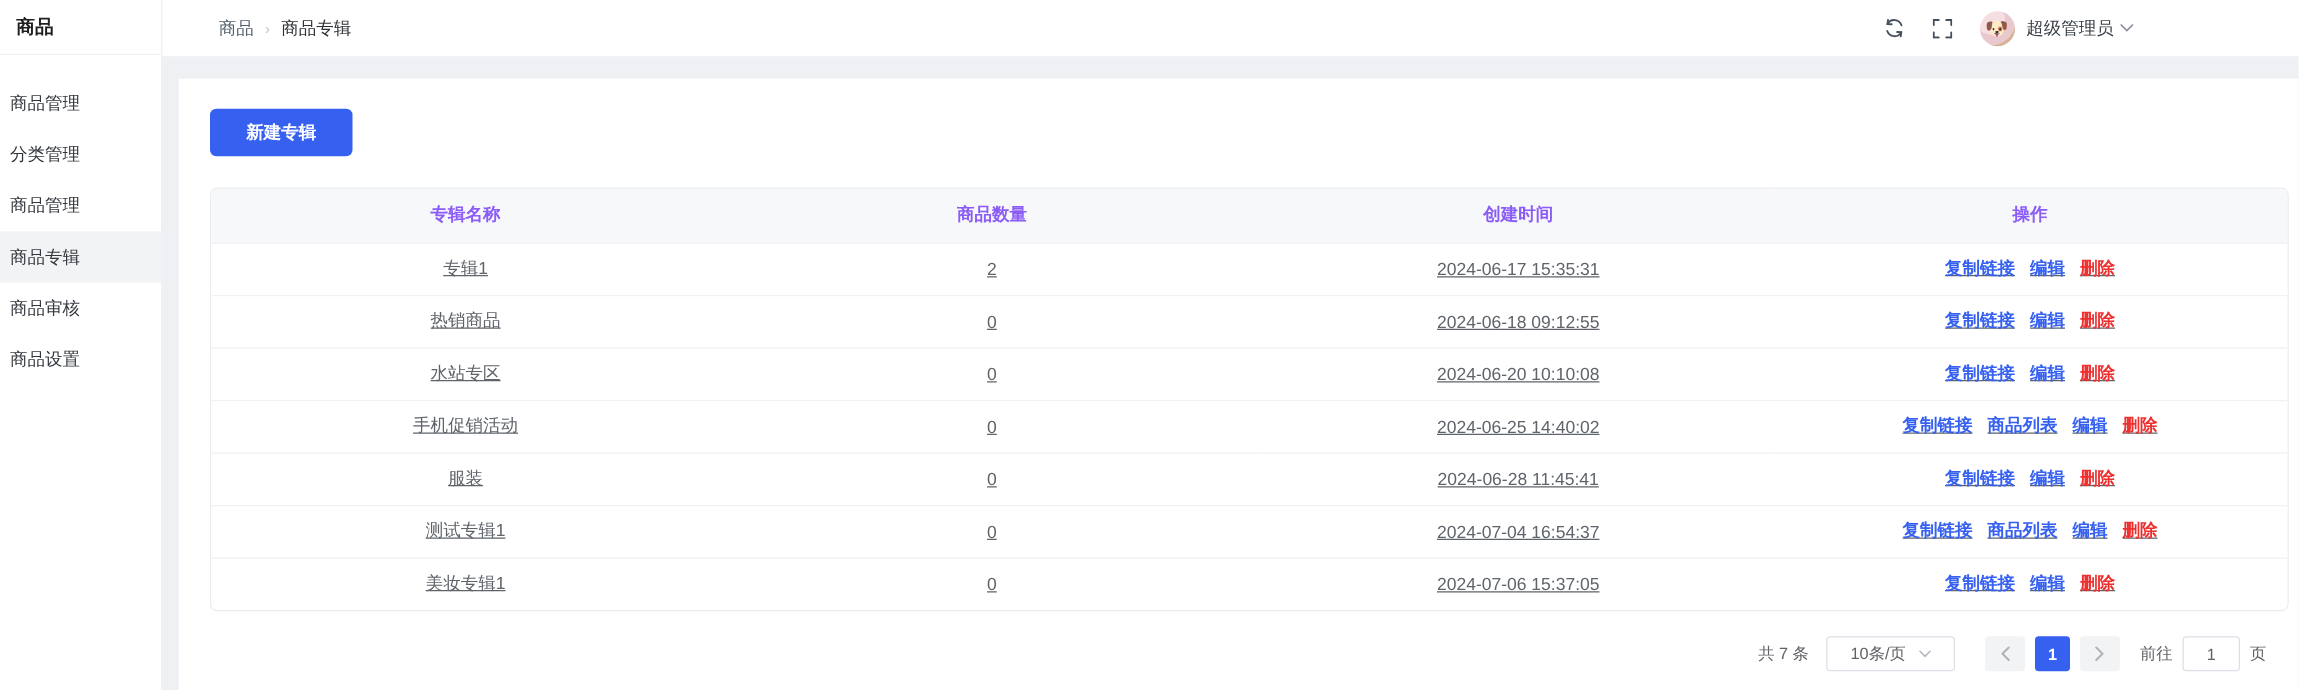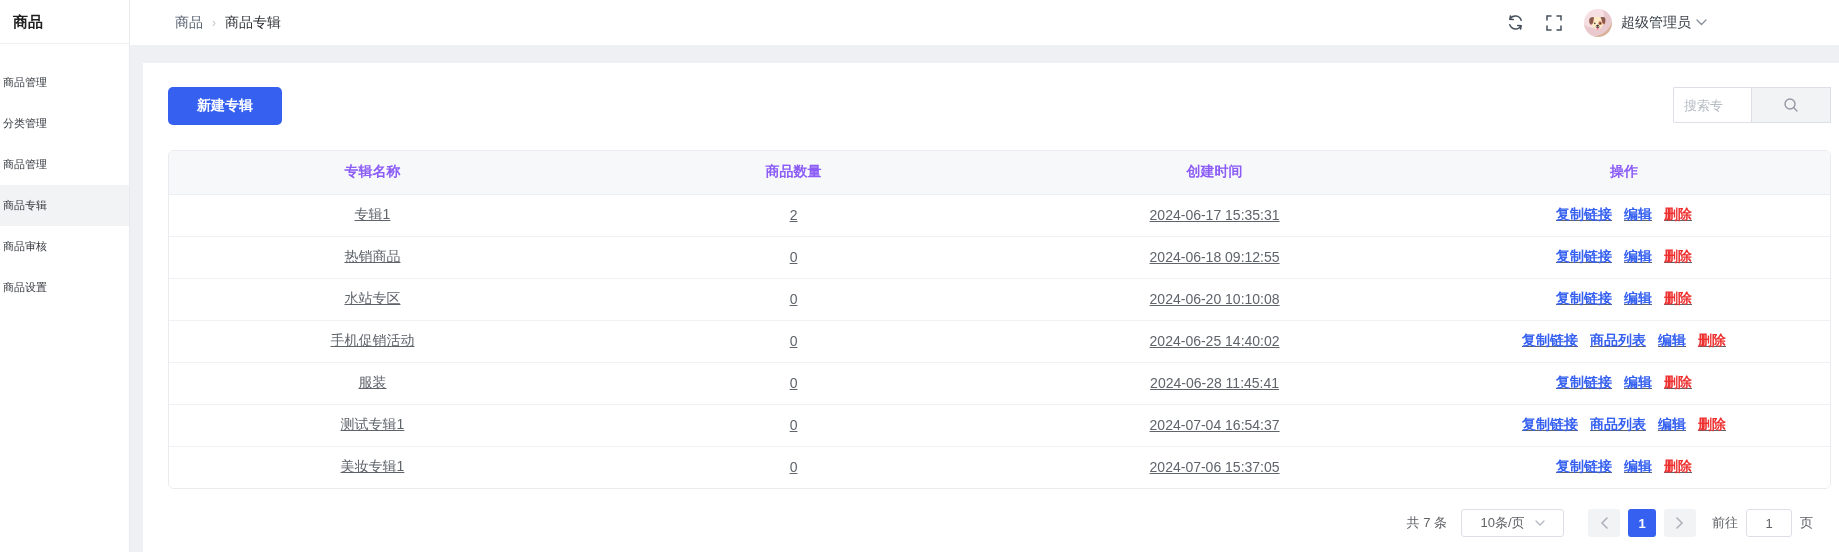--- a/index.html
+++ b/index.html
@@ -12,41 +12,41 @@
     width:1839px;height:552px;overflow:hidden;
     font-family:"Liberation Sans","DejaVu Sans",sans-serif;
     color:#303133;font-size:14px;
   }
   .screen{width:1839px;height:552px;display:flex;overflow:hidden;}
 
   
   .sidebar{width:130px;min-width:130px;background:#fff;border-right:1px solid #e8eaee;height:100%;}
   .sidebar-header{height:44px;line-height:44px;padding-left:13px;font-weight:bold;font-size:15px;color:#1f1f1f;border-bottom:1px solid #f0f1f3;}
   .menu{padding-top:18px;}
-  .menu-item{height:41px;line-height:41px;padding-left:3px;font-size:11px;color:#33373d;cursor:pointer;white-space:nowrap;}
+  .menu-item{height:41px;line-height:41px;padding-left:8px;font-size:14px;color:#33373d;cursor:pointer;white-space:nowrap;}
   .menu-item.active{background:#f2f3f5;}
 
   
   .main{flex:1;display:flex;flex-direction:column;min-width:0;}
   .topbar{height:45px;background:#fff;display:flex;align-items:center;justify-content:space-between;padding:0 132px 0 45px;}
   .breadcrumb{display:flex;align-items:center;font-size:14px;}
   .crumb-root{color:#55606e;cursor:pointer;}
   .crumb-sep{color:#c0c4cc;margin:0 9px;font-size:12px;}
   .crumb-current{color:#2d3035;}
   .topbar-right{display:flex;align-items:center;}
   .icon-btn{display:flex;align-items:center;justify-content:center;cursor:pointer;margin-left:22px;color:#46505c;}
   .avatar{width:28px;height:28px;border-radius:50%;margin-left:22px;background:radial-gradient(circle at 30% 25%,#f6dfe2 0 40%,#e9c9ce 41% 70%,#d8b39a 71%);display:flex;align-items:center;justify-content:center;font-size:15px;overflow:hidden;cursor:pointer;}
   .user{display:flex;align-items:center;margin-left:9px;cursor:pointer;color:#3c4document3;}
   .user-name{font-size:14px;color:#3a4049;}
   .user-caret{margin-left:5px;color:#8a919c;display:flex;}
 
   
   .content{flex:1;background:#eef0f4;padding:18px 0 0 13px;min-height:0;}
   .panel{background:#fff;height:100%;padding:24px 8px 0 25px;display:flex;flex-direction:column;}
-  .toolbar{display:flex;align-items:flex-start;justify-content:space-between;}
+  .toolbar{display:flex;align-items:flex-end;justify-content:space-between;}
   .btn-primary{background:var(--primary);color:#fff;border:none;border-radius:5px;height:38px;padding:0 29px;font-size:14px;font-weight:bold;cursor:pointer;font-family:inherit;}
   .search{display:flex;align-items:stretch;height:36px;}
   .search-input{width:78px;border:1px solid #dcdfe6;border-right:none;border-radius:2px 0 0 2px;padding:0 10px;font-size:13px;color:#606266;outline:none;font-family:inherit;}
   .search-input::placeholder{color:#b6bbc4;}
   .search-btn{width:80px;background:#f2f3f5;border:1px solid #dcdfe6;display:flex;align-items:center;justify-content:center;cursor:pointer;color:#9499a3;}
 
   
   .table-card{margin-top:25px;border:1px solid #e9ebef;border-radius:6px;overflow:hidden;background:#fff;}
   table{width:100%;border-collapse:collapse;table-layout:fixed;}
   thead th{background:#f7f8fa;height:43px;font-size:14px;font-weight:bold;color:#8b5cf6;text-align:center;border-bottom:1px solid #eceef2;}
@@ -121,29 +121,20 @@
           </span>
         </span>
       </div>
     </header>
 
     <div class="content">
       <div class="panel">
 
         <div class="toolbar">
           <button class="btn-primary">新建专辑</button>
-          <div class="search">
-            <input class="search-input" type="text" placeholder="搜索专" style="">
-            <span class="search-btn">
-              <svg width="16" height="16" viewBox="0 0 16 16" fill="none" stroke="#9499a3" stroke-width="1.4" stroke-linecap="round">
-                <circle cx="7" cy="7" r="5"></circle>
-                  <path d="M10.8 10.8 L14 14"></path>
-              </svg>
-            </span>
-          </div>
         </div>
 
         <div class="table-card">
           <table>
             <colgroup>
                 <col style="width:24.5%">
                 <col style="width:26.2%">
                 <col style="width:24.5%">
                 <col style="width:24.8%">
               </colgroup>

